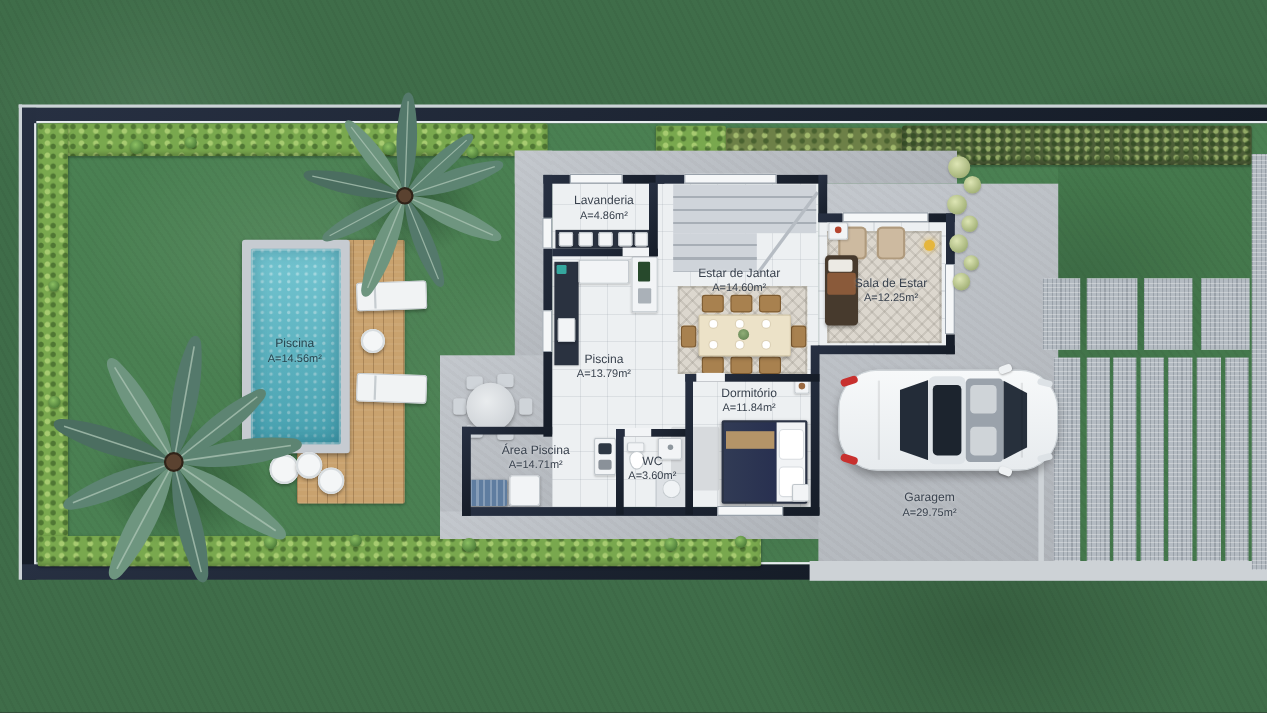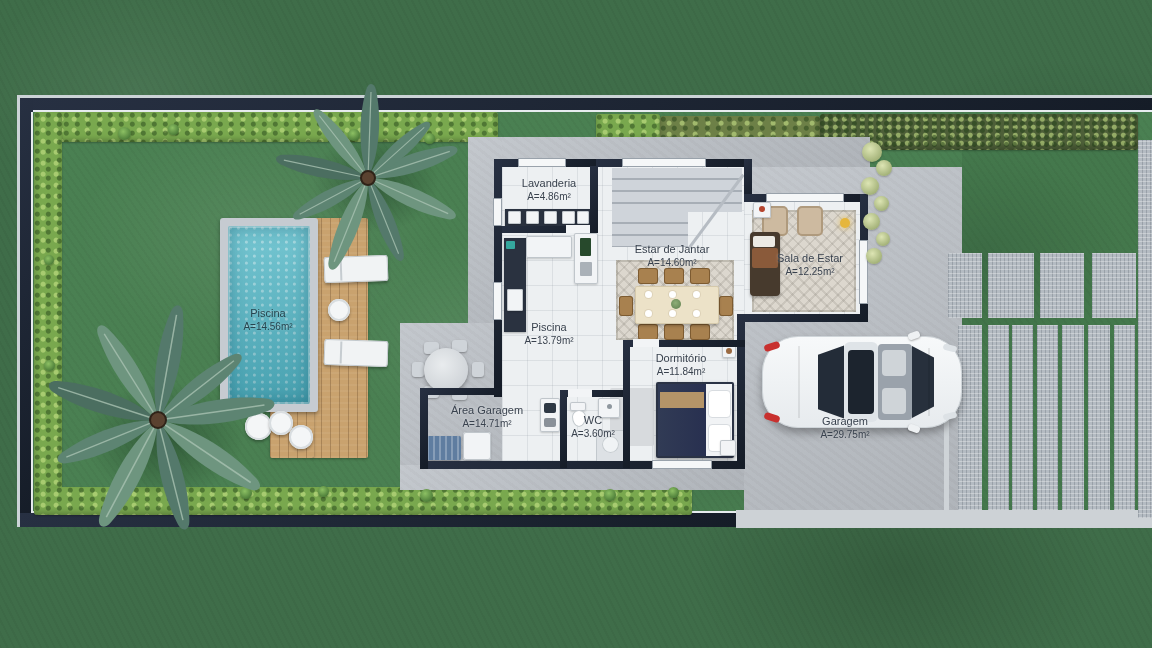--- a/index.html
+++ b/index.html
@@ -390,28 +390,28 @@
   </div>
   <div class="room-label" style="left:549px;top:334px;">
     <span class="rn lbl-line">Piscina</span>
     <span class="ra lbl-line">A=13.79m²</span>
   </div>
   <div class="room-label" style="left:681px;top:365px;">
     <span class="rn lbl-line">Dormitório</span>
     <span class="ra lbl-line">A=11.84m²</span>
   </div>
   <div class="room-label" style="left:487px;top:417px;">
-    <span class="rn lbl-line">Área Garagem</span>
+    <span class="rn lbl-line">Área Piscina</span>
     <span class="ra lbl-line">A=14.71m²</span>
   </div>
   <div class="room-label" style="left:593px;top:427px;">
     <span class="rn lbl-line">WC</span>
     <span class="ra lbl-line">A=3.60m²</span>
   </div>
-  <div class="room-label" style="left:845px;top:428px;">
+  <div class="room-label" style="left:845px;top:460px;">
     <span class="rn lbl-line">Garagem</span>
     <span class="ra lbl-line">A=29.75m²</span>
   </div>
   <div class="room-label on-water" style="left:268px;top:320px;">
     <span class="rn lbl-line">Piscina</span>
     <span class="ra lbl-line">A=14.56m²</span>
   </div>
 
 
 </div>

